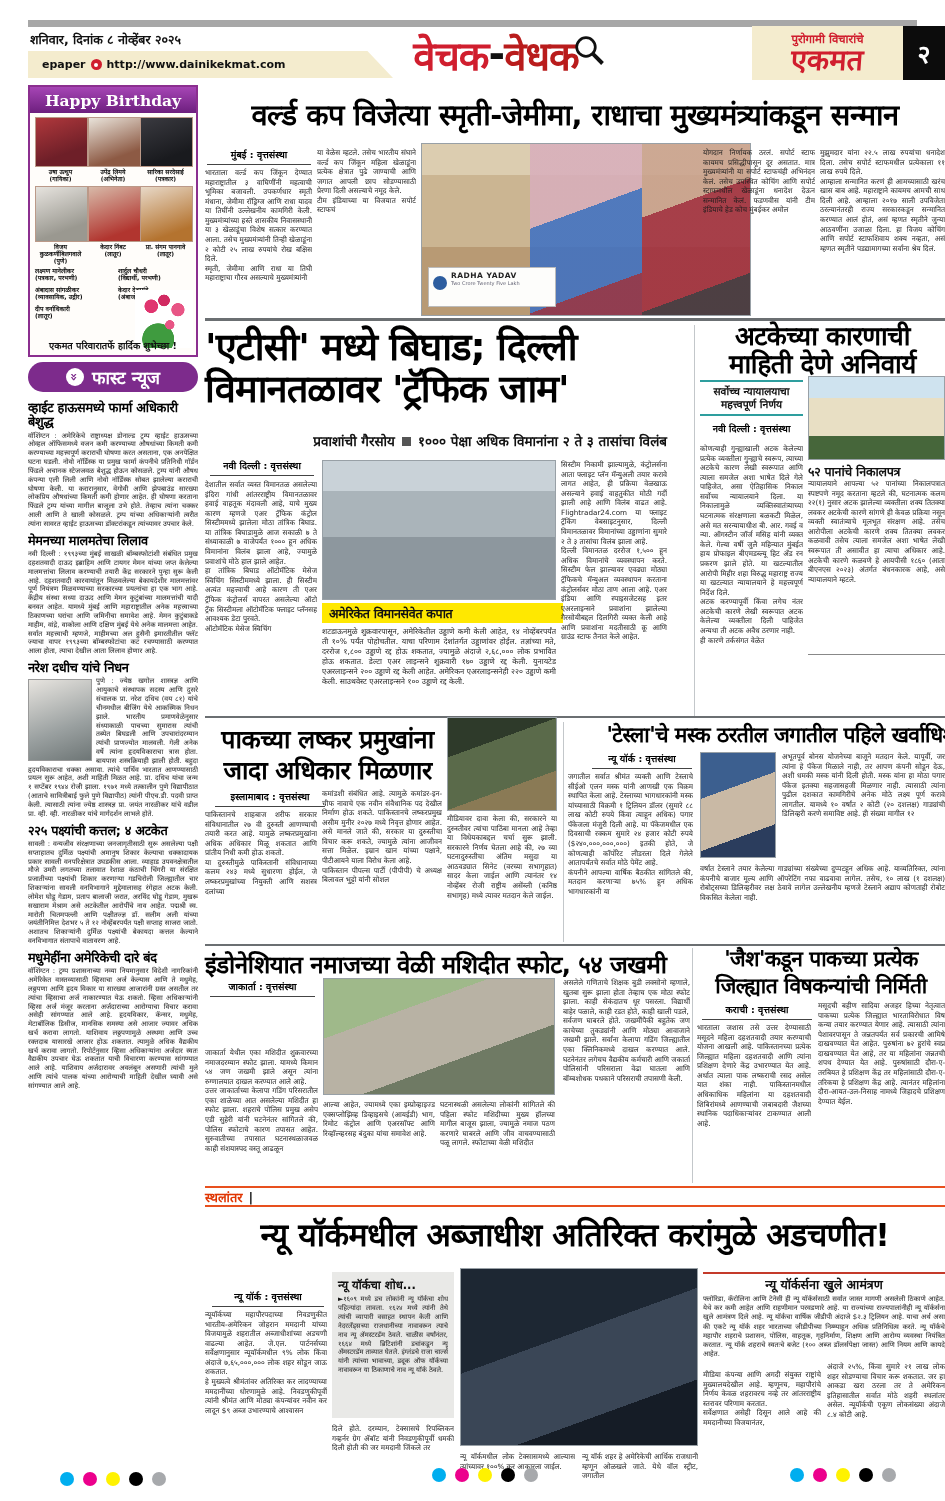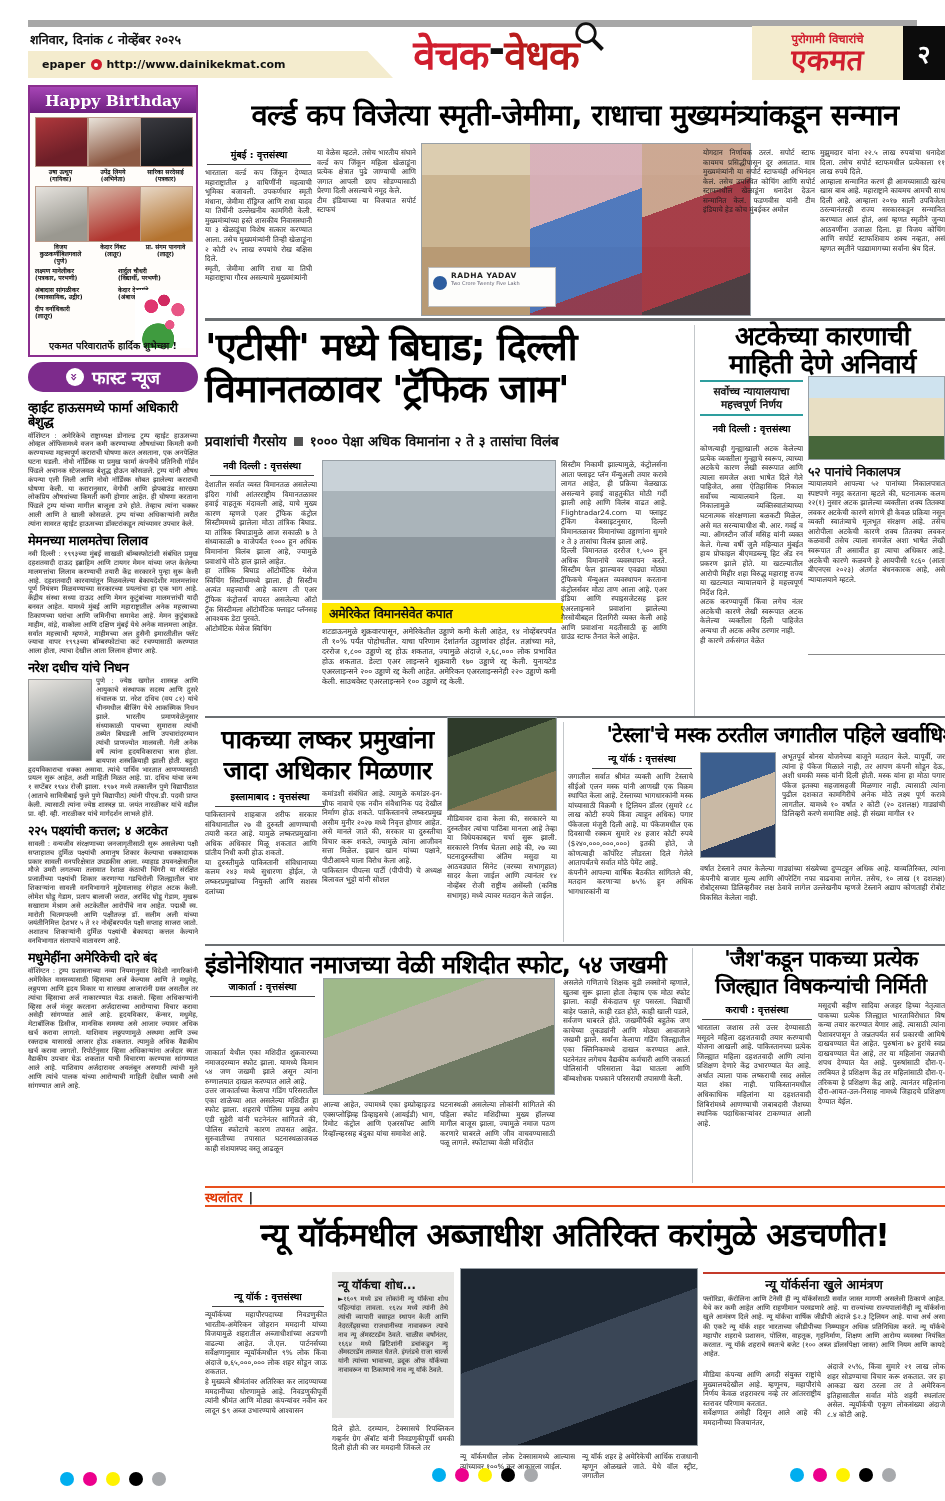--- a/index.html
+++ b/index.html
@@ -10,21 +10,21 @@
   .hl{font-weight:bold;color:#000;letter-spacing:-0.5px;font-family:"DejaVu Sans",sans-serif;}
   .photo{border:1px solid #98a0a6;box-sizing:border-box;}
   .vrule{width:1px;background:#c3c7ca;}
   .hrule{background:#6b6f72;}
   
   .topbar{left:28px;top:20px;width:889px;height:7px;background:#a7a7a7;}
   .date{left:30px;top:31px;font-size:12.5px;font-weight:bold;}
   .epband{left:28px;top:51px;width:365px;height:27px;background:#f4ecce;clip-path:polygon(0 0,93% 0,100% 100%,0 100%);display:flex;align-items:center;gap:5px;padding-left:14px;box-sizing:border-box;font-size:11px;font-weight:bold;}
   .linkdot{width:11px;height:11px;border-radius:50%;background:#d01e2e;display:inline-block;position:relative;}
   .linkdot:after{content:"";position:absolute;left:3.5px;top:3.5px;width:4px;height:4px;border-radius:50%;background:#fff;}
-  .logo{left:360px;top:26px;width:300px;height:56px;display:flex;align-items:flex-start;justify-content:center;font-size:40px;font-weight:bold;letter-spacing:-1px;}
+  .logo{left:360px;top:26px;width:300px;height:56px;display:flex;align-items:center;justify-content:center;font-size:40px;font-weight:bold;letter-spacing:-1px;}
   .logo .red{color:#d01e2e;} .logo .gray{color:#b91c1c;}
   .mastbox{left:752px;top:26px;width:151px;height:54px;background:#f4ecce;display:flex;flex-direction:column;align-items:center;justify-content:center;}
   .tagline{color:#d01e2e;font-weight:bold;font-size:11.5px;}
   .mast{color:#d01e2e;font-weight:bold;font-size:29px;line-height:1;transform:skewX(-4deg);font-family:"DejaVu Serif",serif;}
   .pgno{left:903px;top:26px;width:42px;height:54px;background:#0c0c0c;color:#fff;display:flex;align-items:center;justify-content:center;font-size:25px;font-weight:bold;}
   
   .bday{left:28px;top:85px;width:170px;height:272px;border:2px solid #8b2f8f;background:#fffdfa;box-sizing:border-box;}
   .bday-h{height:26px;background:linear-gradient(180deg,#a645b5,#6d1f7e);color:#fff;font-weight:bold;font-size:15.5px;display:flex;align-items:center;justify-content:center;font-family:"DejaVu Serif",serif;}
   .prow{display:flex;justify-content:space-between;padding:4px 5px 0 5px;}
   .pcell{width:51px;text-align:center;}
@@ -207,21 +207,21 @@
       <div class="nm">RADHA YADAV</div>
       <div class="amt">Two Crore Twenty Five Lakh</div>
     </div>
   </div>
   <div class="abs bt" style="left:703px;top:148px;width:112px;height:168px;">योगदान निर्णायक ठरलं. सपोर्ट स्टाफ कायमच प्रसिद्धीपासून दूर असतात. मात्र मुख्यमंत्र्यांनी या सपोर्ट स्टाफचंही अभिनंदन केलं. तसेच उपस्थित कोचिंग आणि सपोर्ट स्टाफमधील खेळाडूंना धनादेश देऊन सन्मानित केलं. फडणवीस यांनी टीम इंडियाचे हेड कोच मुंबईकर अमोल</div>
   <div class="abs bt" style="left:820px;top:148px;width:125px;height:168px;">मुझुमदार यांना २२.५ लाख रुपयांचा धनादेश दिला. तसेच सपोर्ट स्टाफमधील प्रत्येकाला ११ लाख रुपये दिले.
 आम्हाला सन्मानित करणं ही आमच्यासाठी खरंच खास बाब आहे. महाराष्ट्राने कायमच आमची साथ दिली आहे. आम्हाला २०१७ साली उपविजेता ठरल्यानंतरही राज्य सरकारकडून सन्मानित करण्यात आलं होतं, असं म्हणत स्मृतीने जुन्या आठवणींना उजाळा दिला. हा विजय कोचिंग आणि सपोर्ट स्टाफशिवाय शक्य नव्हता, असं म्हणत स्मृतीने पडद्यामागच्या सर्वांना श्रेय दिलं.</div>
   <div class="abs hrule" style="left:205px;top:318px;width:740px;height:2.5px;"></div>
 
   <div class="abs hl" style="left:205px;top:327px;width:465px;font-size:38px;line-height:1.1;letter-spacing:-1px;">'एटीसी' मध्ये बिघाड; दिल्ली विमानतळावर 'ट्रॅफिक जाम'</div>
-  <div class="abs" style="left:205px;top:432px;width:462px;display:flex;align-items:center;justify-content:flex-start;gap:7px;font-weight:bold;font-size:13.5px;">
+  <div class="abs" style="left:205px;top:432px;width:462px;display:flex;align-items:center;justify-content:flex-end;gap:7px;font-weight:bold;font-size:13.5px;">
     <span>प्रवाशांची गैरसोय</span>
     <span style="width:9px;height:9px;background:#555;display:inline-block;"></span>
     <span>१००० पेक्षा अधिक विमानांना २ ते ३ तासांचा विलंब</span>
   </div>
   <div class="abs byl" style="left:210px;top:459px;width:104px;">नवी दिल्ली : वृत्तसंस्था</div>
   <div class="abs bt" style="left:205px;top:480px;width:112px;height:244px;">देशातील सर्वात व्यस्त विमानतळ असलेल्या इंदिरा गांधी आंतरराष्ट्रीय विमानतळावर हवाई वाहतूक मंदावली आहे, याचे मुख्य कारण म्हणजे एअर ट्रॅफिक कंट्रोल सिस्टीममध्ये झालेला मोठा तांत्रिक बिघाड. या तांत्रिक बिघाडामुळे आज सकाळी ७ ते संध्याकाळी ७ वाजेपर्यंत १००० हून अधिक विमानांना विलंब झाला आहे, ज्यामुळे प्रवाशांचे मोठे हाल झाले आहेत.
 हा तांत्रिक बिघाड ऑटोमॅटिक मेसेज स्विचिंग सिस्टीममध्ये झाला. ही सिस्टीम अत्यंत महत्त्वाची आहे कारण ती एअर ट्रॅफिक कंट्रोलर्स वापरत असलेल्या ऑटो ट्रॅक सिस्टीमला ऑटोमॅटिक फ्लाइट प्लॅनसह आवश्यक डेटा पुरवते.
 ऑटोमॅटिक मेसेज स्विचिंग</div>
   <div class="abs photo f-airport" style="left:322px;top:460px;width:234px;height:140px;"></div>
   <div class="abs ycap" style="left:322px;top:603px;width:234px;height:20px;">अमेरिकेत विमानसेवेत कपात</div>

